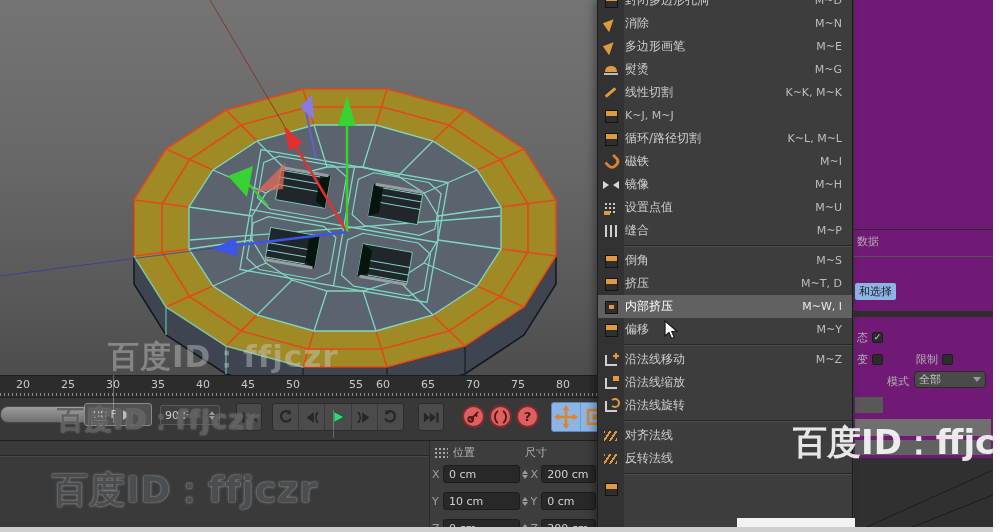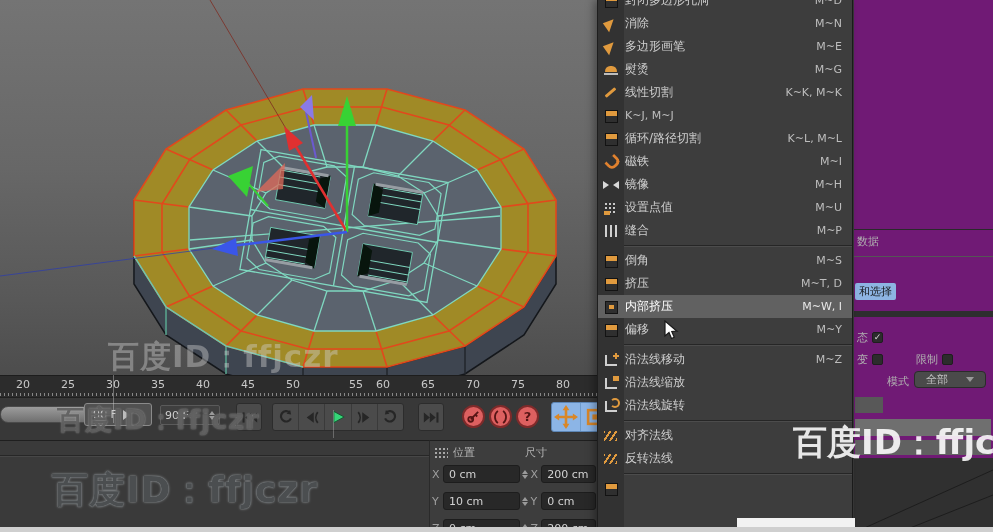--- a/index.html
+++ b/index.html
@@ -83,21 +83,21 @@
   .right-panel{position:absolute;left:854px;top:0;width:139px;height:532px;background:#701a75;z-index:3;
                overflow:hidden;font-size:11px;color:#b0b0b0;font-family:Liberation Serif, serif;}
   .rp-line{position:absolute;left:0;width:100%;}
   .rp-chip{position:absolute;left:1px;top:283px;background:#8db4e2;color:#16181a;border-radius:2px;
            padding:1px 4px;font-size:11px;}
   .rp-check{width:11px;height:11px;background:#2c2c2c;border:1px solid #1e1e1e;border-radius:2px;
             display:inline-flex;align-items:center;justify-content:center;color:#d8d8d8;font-size:9px;line-height:1;}
   .rp-row{position:absolute;display:flex;align-items:center;gap:4px;}
   .rp-select{position:absolute;left:60px;top:371px;width:72px;height:17px;background:#4a4a4a;
              border:1px solid #2b2b2b;border-radius:4px;display:flex;align-items:center;
-             justify-content:space-between;padding:0 11px;color:#c2c2c2;}
+             justify-content:space-between;padding:0 4px;color:#c2c2c2;}
   .rp-select .dn{width:0;height:0;border-left:4px solid transparent;border-right:4px solid transparent;
                  border-top:5px solid #9a9a9a;}
   .rp-block{position:absolute;background:#585858;}
   .rp-bar1{position:absolute;left:1px;top:419px;width:136px;height:17px;background:#6f6f6f;}
   .rp-bar2{position:absolute;left:1px;top:440px;width:136px;height:15px;background:#616161;}
   .rp-dark{position:absolute;left:0;top:458px;width:139px;height:74px;background:#303030;}
 
   
   .menu{position:absolute;left:597px;top:0;width:256px;height:532px;background:#3d3d3d;z-index:10;
         border-left:1px solid #1e1e1e;border-right:1px solid #1a1a1a;overflow:hidden;

